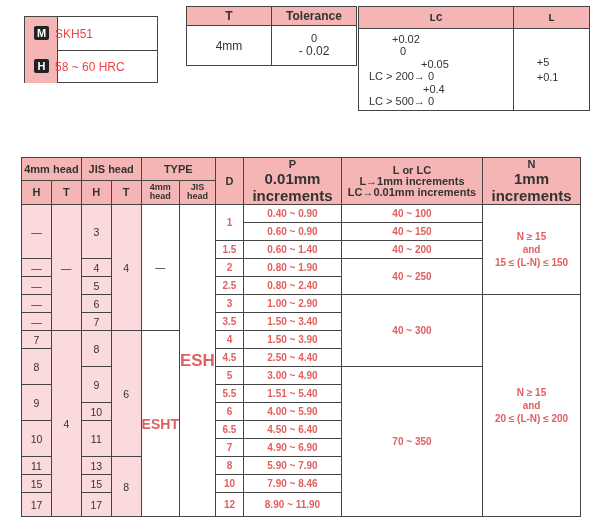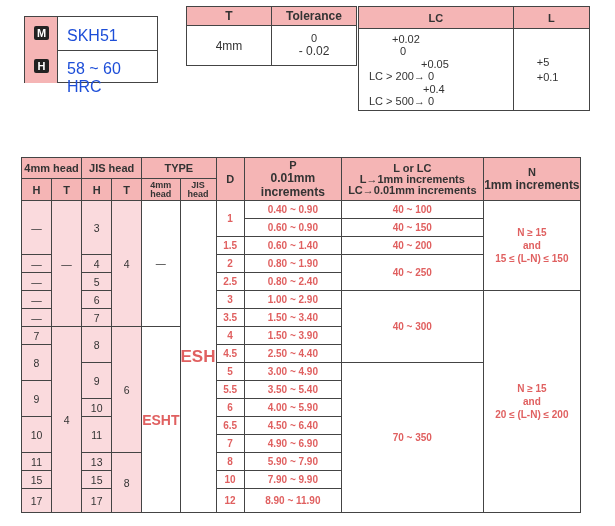--- a/index.html
+++ b/index.html
@@ -9,41 +9,41 @@
   .red { color:#e06060; font-weight:bold; }
   .dark { color:#333; }
 
   
   .mat { left:24px; top:16px; width:134px; height:67px; border:1px solid #444; }
   .mat .row { position:absolute; left:0; width:100%; height:33px; }
   .mat .row.r1 { top:0; border-bottom:1px solid #444; }
   .mat .row.r2 { top:33px; }
   .mat .badge-cell { position:absolute; left:0; top:0; width:32px; height:100%; background:#f5b5b5; border-right:1px solid #444; }
   .mat .badge { position:absolute; left:9px; top:9px; width:15px; height:14px; background:#222; color:#fff; font-weight:bold; font-size:11px; text-align:center; line-height:14px; border-radius:2px; }
-  .mat .val { position:absolute; left:42px; top:10px; font-size:16px; color:#1d4ed8; }
+  .mat .val { position:absolute; left:30px; top:10px; font-size:12px; color:#ef4444; }
 
   table { border-collapse:collapse; position:absolute; }
   td, th { border:1px solid #444; padding:0; text-align:center; vertical-align:middle; box-sizing:border-box; }
 
   .tol { left:186px; top:6px; width:171px; font-size:12px; }
   .tol th { background:#f5b5b5; font-size:12px; height:19px; color:#333; }
   .tol td { height:40px; }
   .tol .small { font-size:11px; line-height:11px; }
 
   .lc { left:358px; top:6px; width:232px; font-size:11px; }
-  .lc th { background:#f5b5b5; height:22px; font-size:11px; }
+  .lc th { background:#f5b5b5; height:22px; font-size:11px;font-family:Liberation Mono, monospace; }
   .lc td { height:82px; }
 
   .main { left:21px; top:157px; width:560px; font-size:10px; }
   .main th { background:#f5b5b5; color:#333; font-size:11px; font-weight:bold; }
   .main td { height:18px; }
   .main td.lp { background:#fadadd; color:#333; font-size:10.5px; }
   .main td.w { background:#fff; }
   .main .sub { font-size:9px; font-weight:bold; line-height:9px; }
-  .main .inc { font-size:12px; font-weight:bold; }
+  .main .inc { font-size:15px; font-weight:bold; }
 </style>
 </head>
 <body>
 
 <div class="abs mat">
   <div class="row r1">
     <div class="badge-cell">
         <div class="badge">M</div>
       </div>
     <div class="val">SKH51</div>
@@ -210,21 +210,21 @@
   </tr>
   <tr>
     <td class="lp" rowspan="2">9</td>
     <td class="w red">5</td>
     <td class="w red">3.00 ~ 4.90</td>
     <td class="w red" rowspan="8">70 ~ 350</td>
   </tr>
   <tr>
     <td class="lp" rowspan="2">9</td>
     <td class="w red">5.5</td>
-    <td class="w red">3.50 ~ 5.40</td>
+    <td class="w red">1.51 ~ 5.40</td>
   </tr>
   <tr>
     <td class="lp">10</td>
     <td class="w red">6</td>
     <td class="w red">4.00 ~ 5.90</td>
   </tr>
   <tr>
     <td class="lp" rowspan="2">10</td>
     <td class="lp" rowspan="2">11</td>
     <td class="w red">6.5</td>
@@ -238,21 +238,21 @@
     <td class="lp">11</td>
     <td class="lp">13</td>
     <td class="lp" rowspan="3">8</td>
     <td class="w red">8</td>
     <td class="w red">5.90 ~ 7.90</td>
   </tr>
   <tr>
     <td class="lp">15</td>
     <td class="lp">15</td>
     <td class="w red">10</td>
-    <td class="w red">7.90 ~ 9.90</td>
+    <td class="w red">7.90 ~ 8.46</td>
   </tr>
   <tr style="height:24px">
     <td class="lp">17</td>
     <td class="lp">17</td>
     <td class="w red">12</td>
     <td class="w red">8.90 ~ 11.90</td>
   </tr>
 </tbody>
   </table>
 

